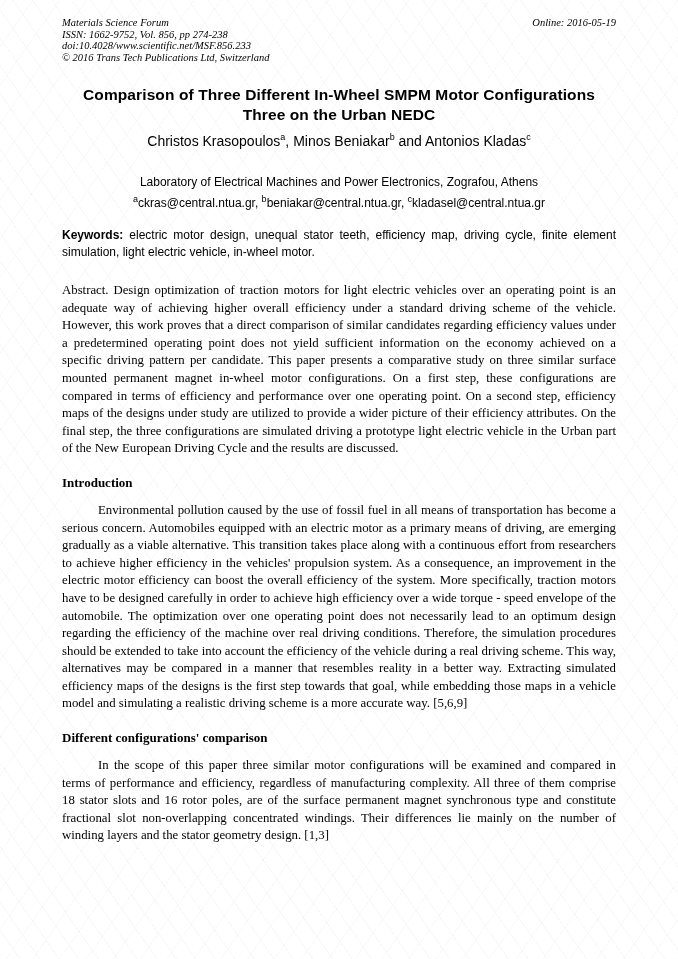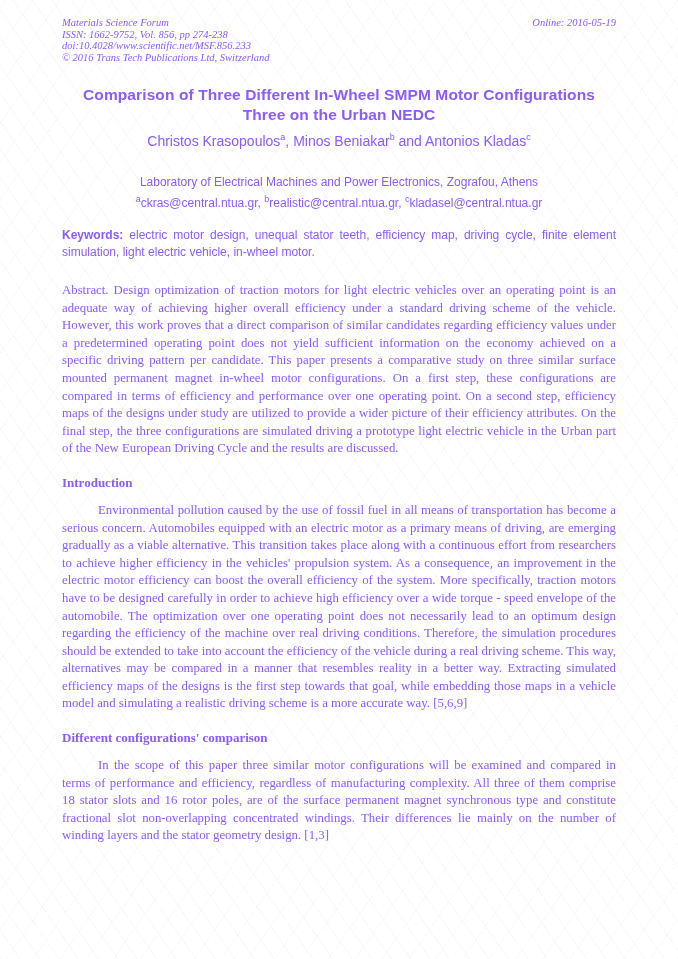--- a/index.html
+++ b/index.html
@@ -3,21 +3,21 @@
 <meta charset="utf-8">
 <style>
   html,body{margin:0;padding:0;background:#ffffff;}
   .page{
     position:relative;
     width:678px;height:959px;
     background:#ffffff;
     overflow:hidden;
     box-sizing:border-box;
     padding:17px 62px 0 62px;
-    color:#8b5cf6;
+    color:#000000;
   }
   
   .page::before{
     content:"";
     position:absolute;inset:0;
     background:
       repeating-linear-gradient(55deg, rgba(120,120,130,0.05) 0 1px, transparent 1px 16px),
       repeating-linear-gradient(-55deg, rgba(120,120,130,0.04) 0 1px, transparent 1px 22px);
     pointer-events:none;
   }
@@ -107,21 +107,21 @@
       <span>Three on the Urban NEDC</span>
     </div>
 
     <div class="authors"><span>Christos Krasopoulos</span><sup>a</sup><span>, Minos Beniakar</span><sup>b</sup><span> and Antonios Kladas</span><sup>c</sup></div>
 
     <div class="affil">
       <br>
       <span>Laboratory of Electrical Machines and Power Electronics, Zografou, Athens</span>
     </div>
 
-    <div class="emails"><sup>a</sup><span>ckras@central.ntua.gr, </span><sup>b</sup><span>realistic@central.ntua.gr, </span><sup>c</sup><span>kladasel@central.ntua.gr</span></div>
+    <div class="emails"><sup>a</sup><span>ckras@central.ntua.gr, </span><sup>b</sup><span>beniakar@central.ntua.gr, </span><sup>c</sup><span>kladasel@central.ntua.gr</span></div>
 
     <div class="keywords"><span class="kw-label">Keywords:</span><span> electric motor design, unequal stator teeth, efficiency map, driving cycle, finite element simulation, light electric vehicle, in-wheel motor.</span></div>
 
     <div class="body-text abstract"><span class="ab-label">Abstract</span><span>. Design optimization of traction motors for light electric vehicles over an operating point is an adequate way of achieving higher overall efficiency under a standard driving scheme of the vehicle. However, this work proves that a direct comparison of similar candidates regarding efficiency values under a predetermined operating point does not yield sufficient information on the economy achieved on a specific driving pattern per candidate. This paper presents a comparative study on three similar surface mounted permanent magnet in-wheel motor configurations. On a first step, these configurations are compared in terms of efficiency and performance over one operating point. On a second step, efficiency maps of the designs under study are utilized to provide a wider picture of their efficiency attributes. On the final step, the three configurations are simulated driving a prototype light electric vehicle in the Urban part of the New European Driving Cycle and the results are discussed.</span></div>
 
     <div class="sec-heading">Introduction</div>
     <p class="body-text para">Environmental pollution caused by the use of fossil fuel in all means of transportation has become a serious concern. Automobiles equipped with an electric motor as a primary means of driving, are emerging gradually as a viable alternative. This transition takes place along with a continuous effort from researchers to achieve higher efficiency in the vehicles' propulsion system. As a consequence, an improvement in the electric motor efficiency can boost the overall efficiency of the system. More specifically, traction motors have to be designed carefully in order to achieve high efficiency over a wide torque - speed envelope of the automobile. The optimization over one operating point does not necessarily lead to an optimum design regarding the efficiency of the machine over real driving conditions. Therefore, the simulation procedures should be extended to take into account the efficiency of the vehicle during a real driving scheme. This way, alternatives may be compared in a manner that resembles reality in a better way. Extracting simulated efficiency maps of the designs is the first step towards that goal, while embedding those maps in a vehicle model and simulating a realistic driving scheme is a more accurate way. [5,6,9]</p>
 
     <div class="sec-heading">Different configurations' comparison</div>
     <p class="body-text para">In the scope of this paper three similar motor configurations will be examined and compared in terms of performance and efficiency, regardless of manufacturing complexity. All three of them comprise 18 stator slots and 16 rotor poles, are of the surface permanent magnet synchronous type and constitute fractional slot non-overlapping concentrated windings. Their differences lie mainly on the number of winding layers and the stator geometry design. [1,3]</p>

